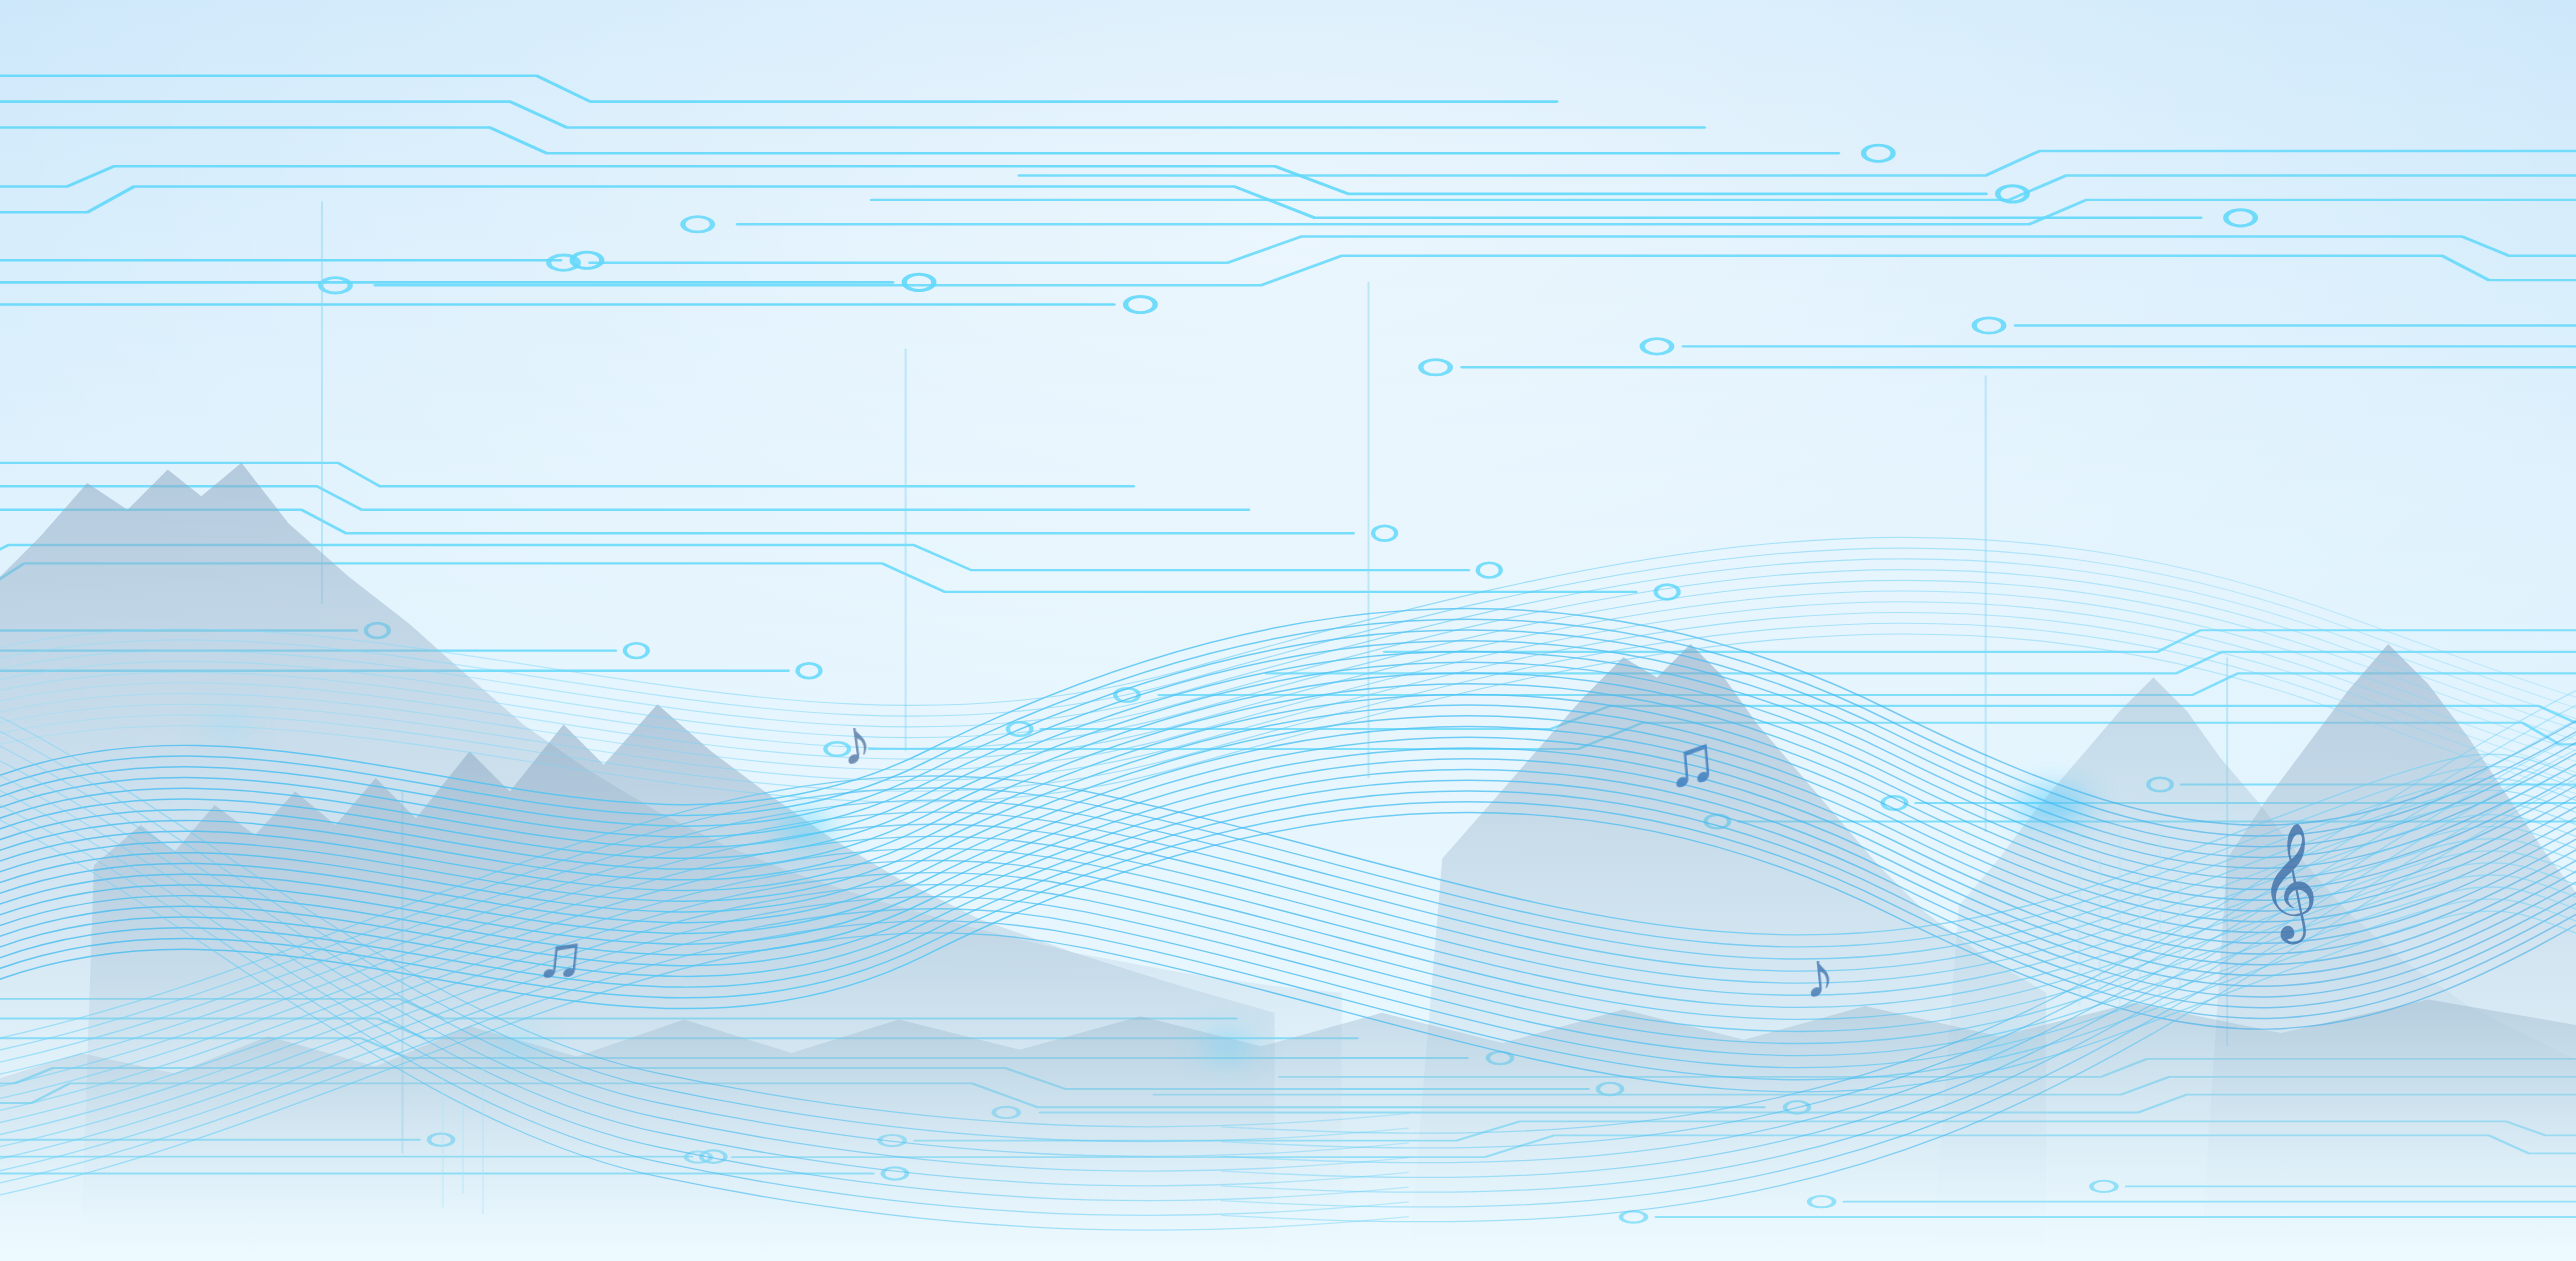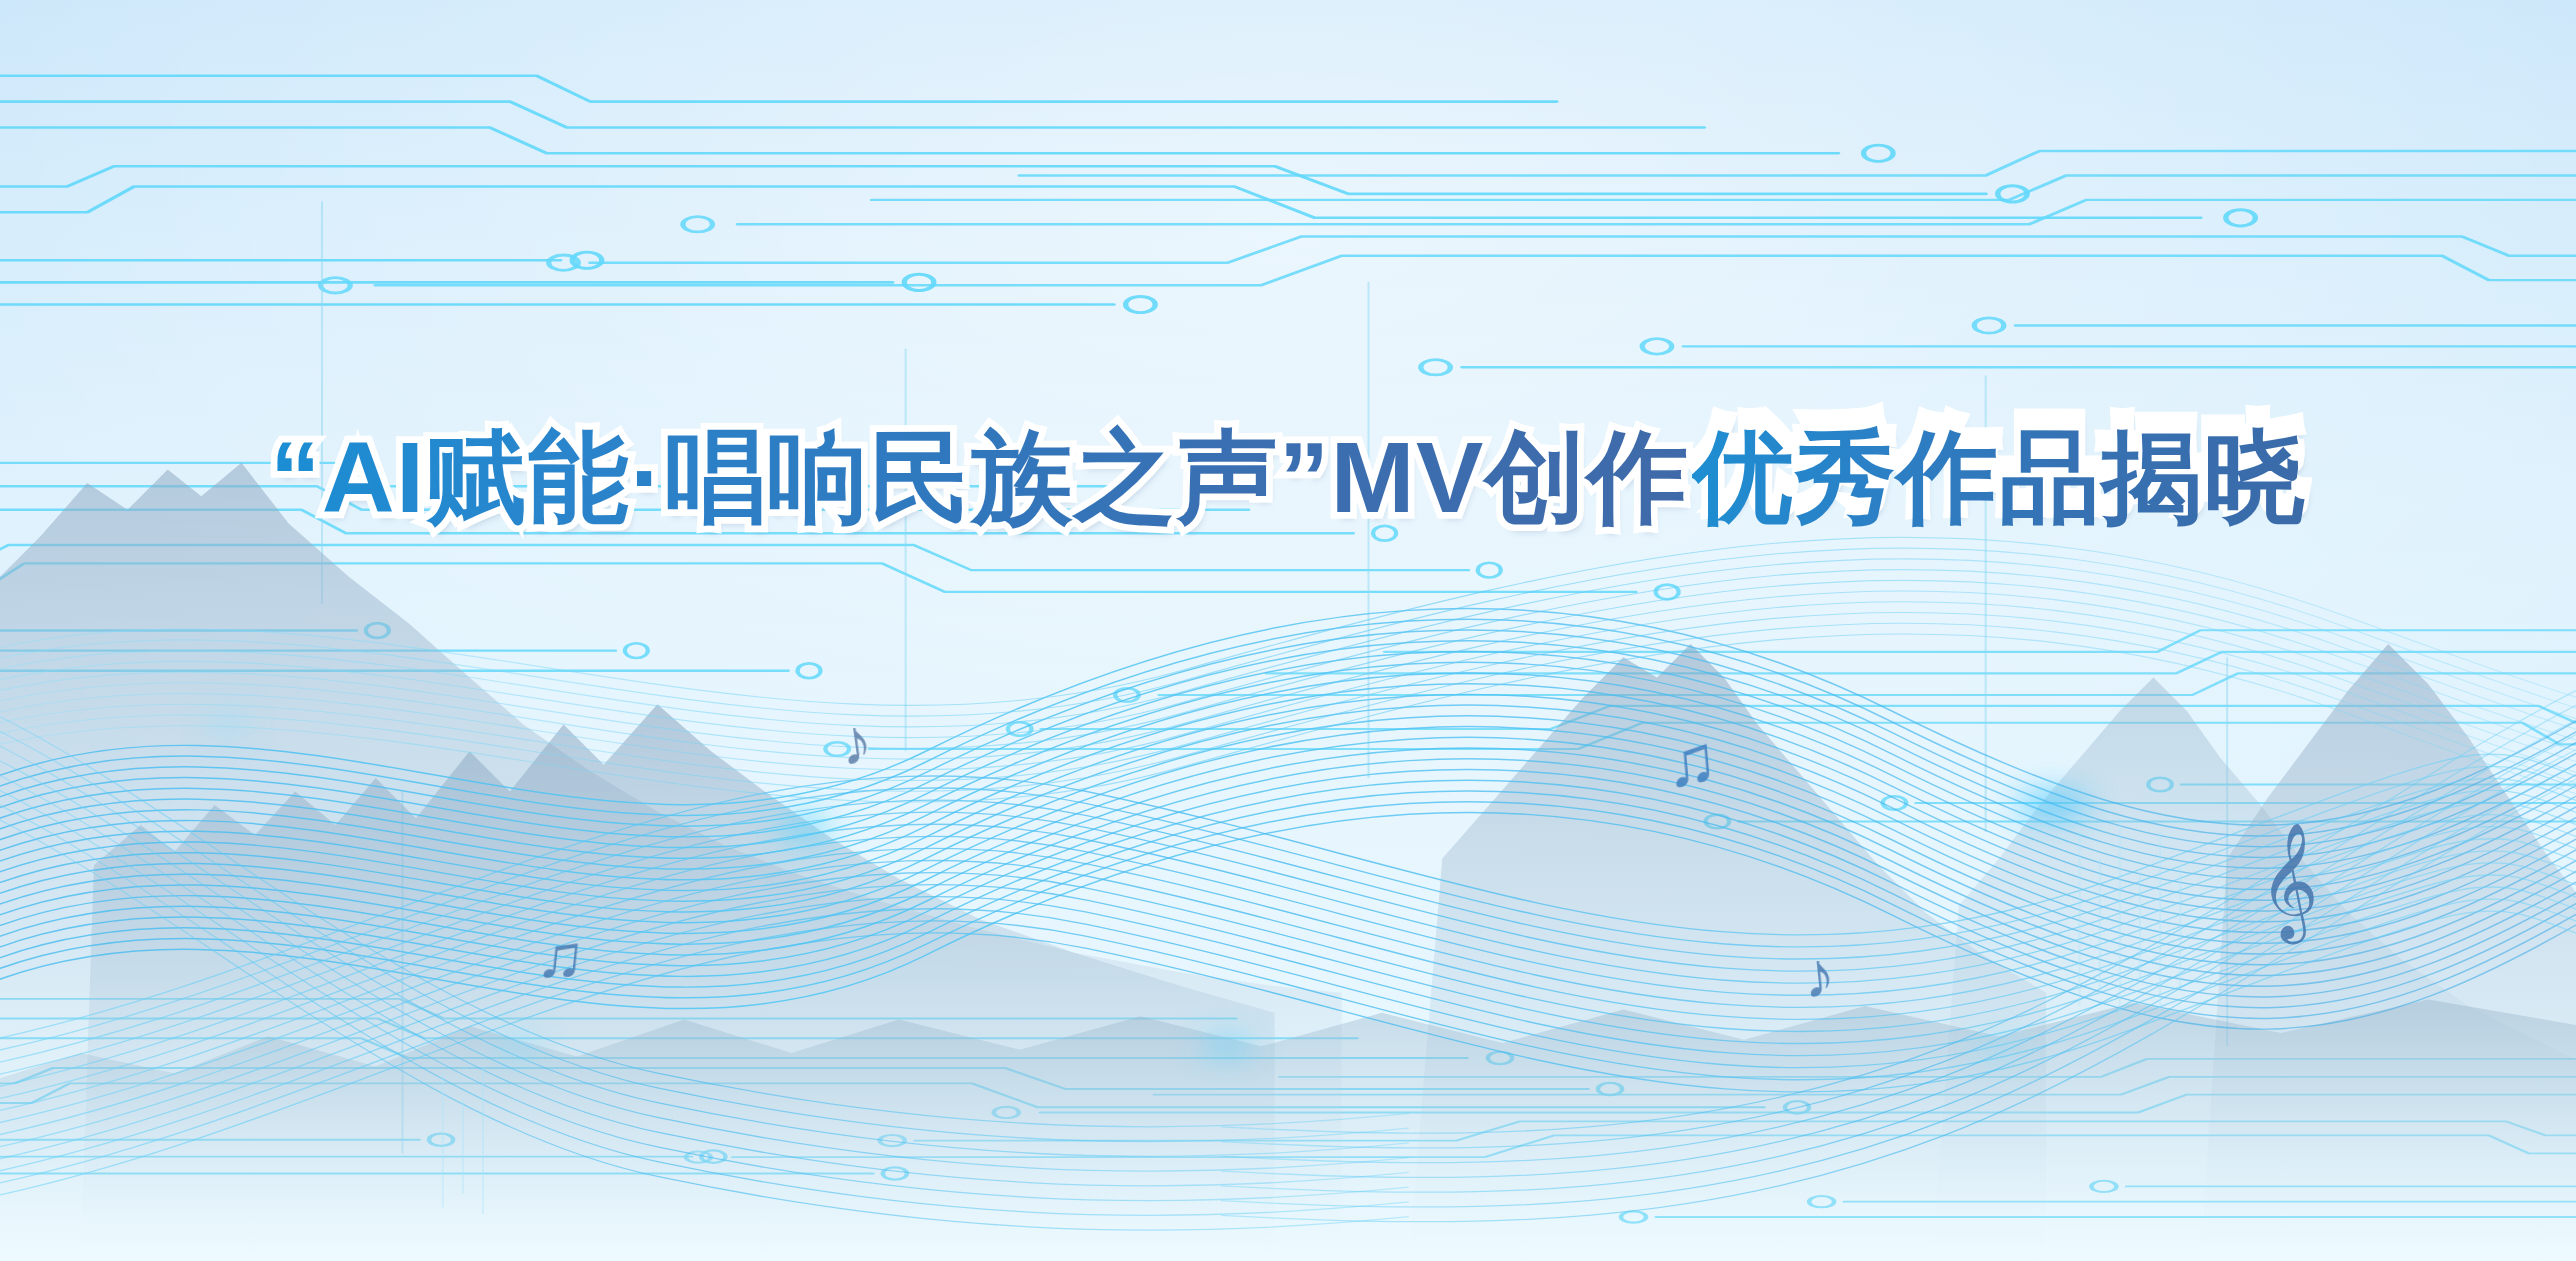--- a/index.html
+++ b/index.html
@@ -307,28 +307,15 @@
   <div class="note" style="left:840px;top:710px;font-size:64px;color:#5f7fa8;opacity:.85;transform:rotate(-8deg);">♪</div>
 
   <div class="note" style="left:1665px;top:726px;font-size:70px;color:#3f7fc0;opacity:.85;transform:rotate(-5deg);">♫</div>
 
   <div class="note" style="left:537px;top:924px;font-size:64px;color:#4a7cb3;opacity:.85;transform:rotate(6deg);">♫</div>
 
   <div class="note" style="left:1803px;top:943px;font-size:64px;color:#4a7cb3;opacity:.85;transform:rotate(-6deg);">♪</div>
 
   <div class="note" style="left:2259px;top:830px;font-size:101px;color:#3f6fa8;opacity:.8;">𝄞</div>
 
-  <div id="titleblock">
-
-    <div class="outlinewrap">
-      <div class="tline stroke" id="line1s" aria-hidden="true" style="font-size: 101px;">“AI赋能·唱响民族之声”MV创作</div>
-      <div class="tline fill grad1" id="line1">“AI赋能·唱响民族之声”MV创作</div>
-    </div>
-
-    <div class="outlinewrap" style="margin-top:17.4px;">
-      <div class="tline stroke" id="line2s" aria-hidden="true" style="font-size: 101px;">优秀作品揭晓</div>
-      <div class="tline fill grad2" id="line2">优秀作品揭晓</div>
-    </div>
-
-  </div>
 
 </div>
 
 
 </body></html>

